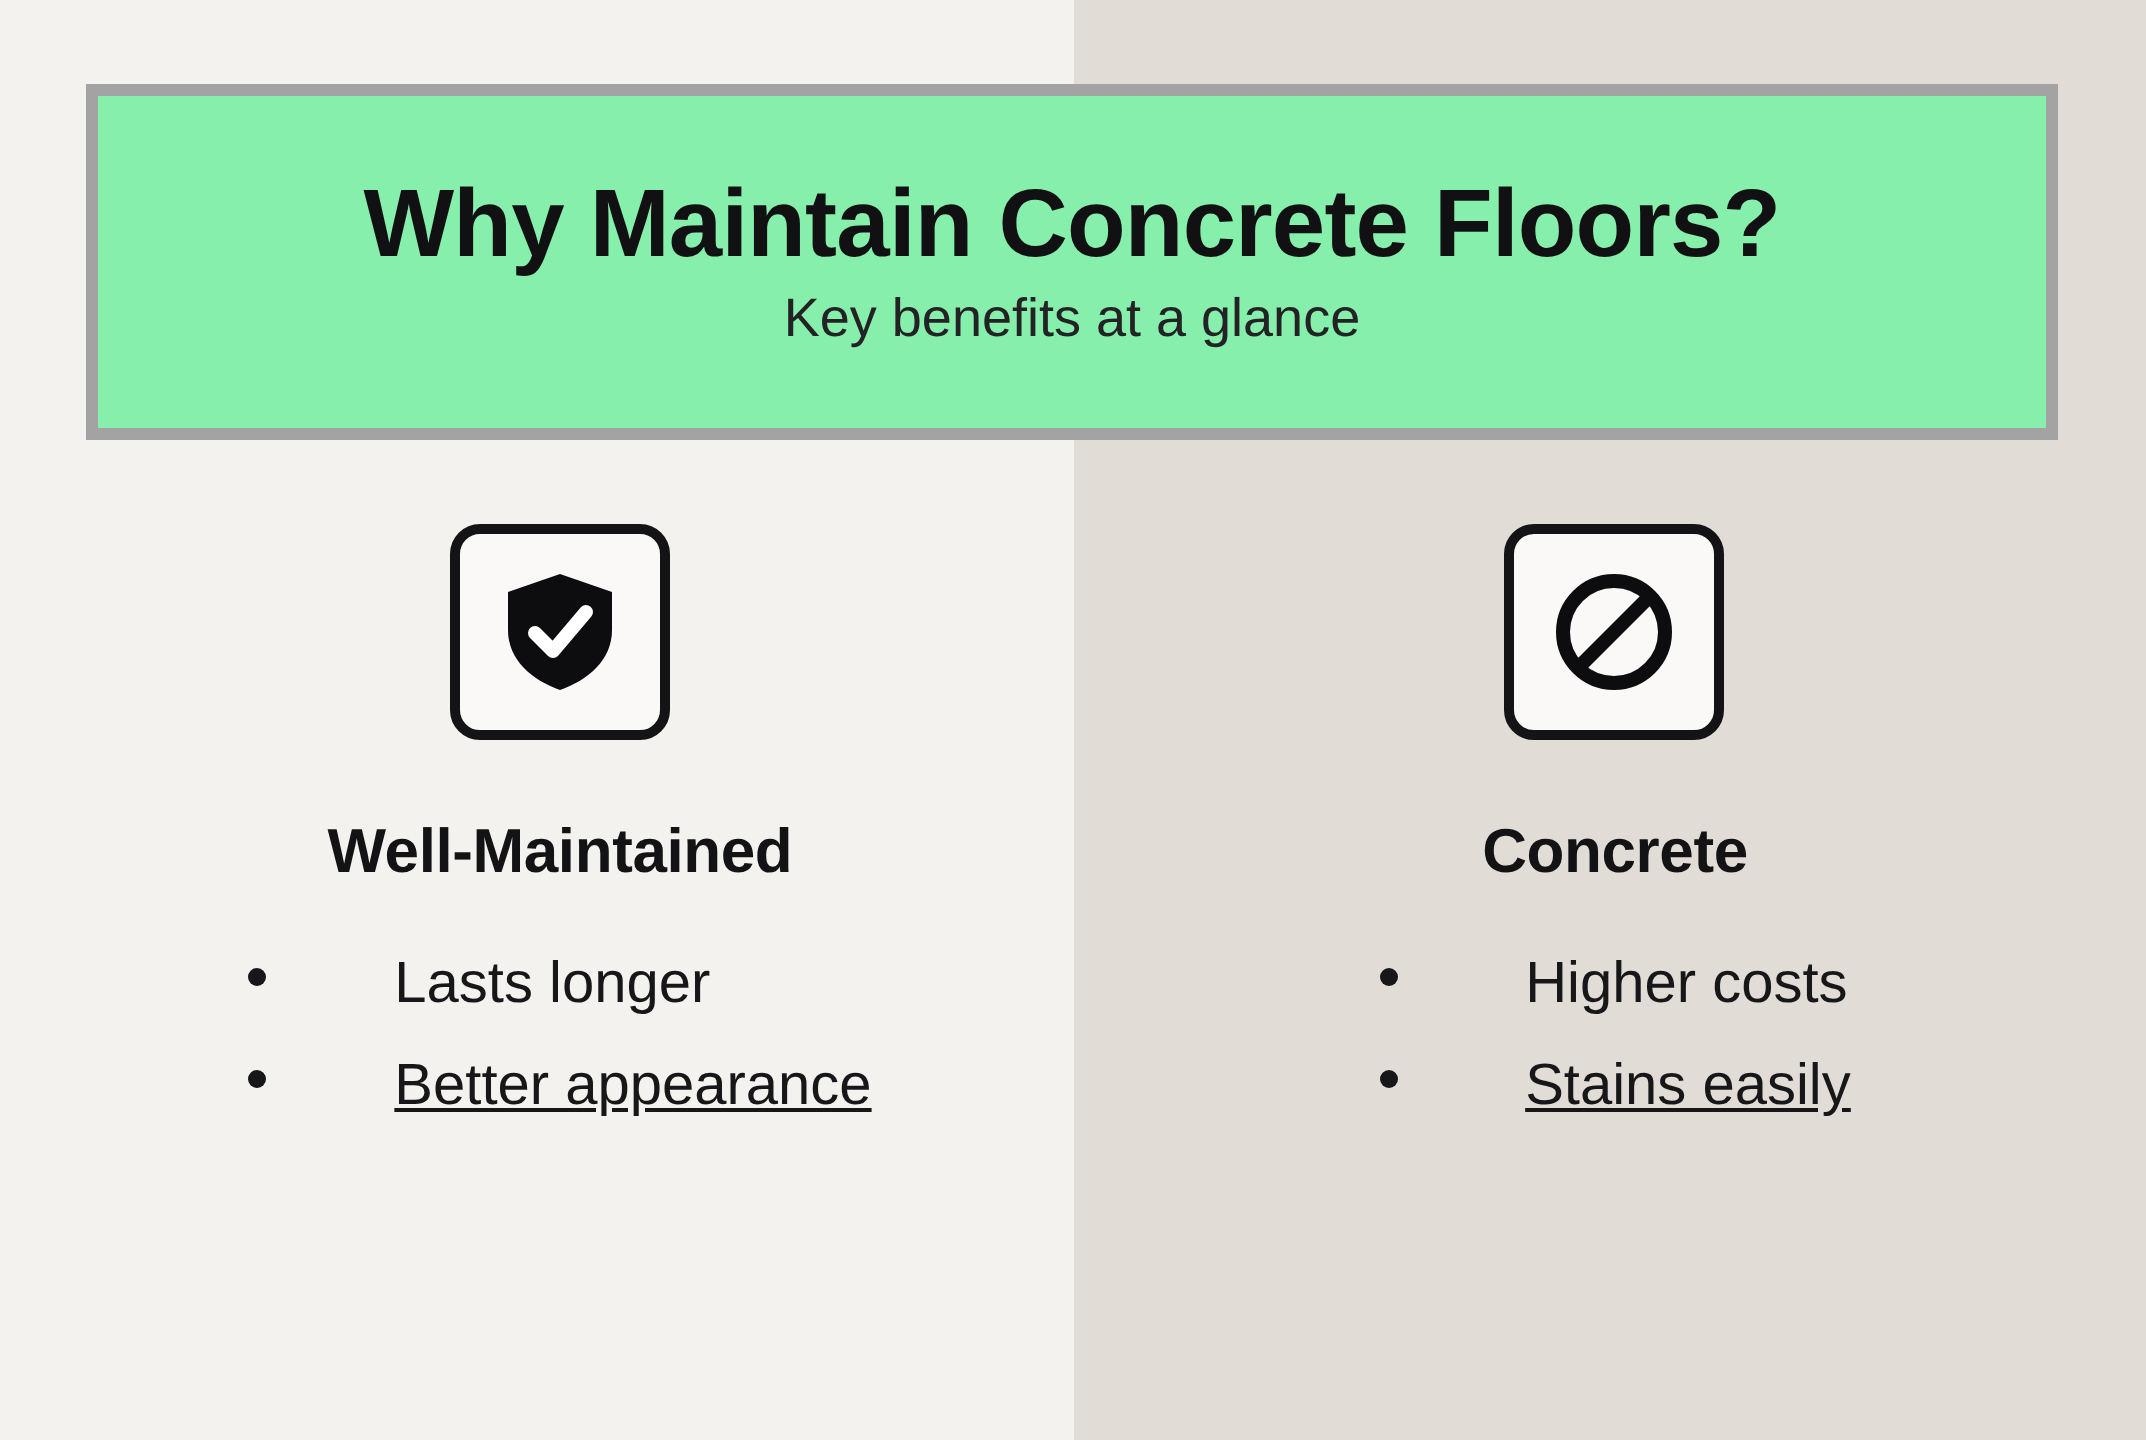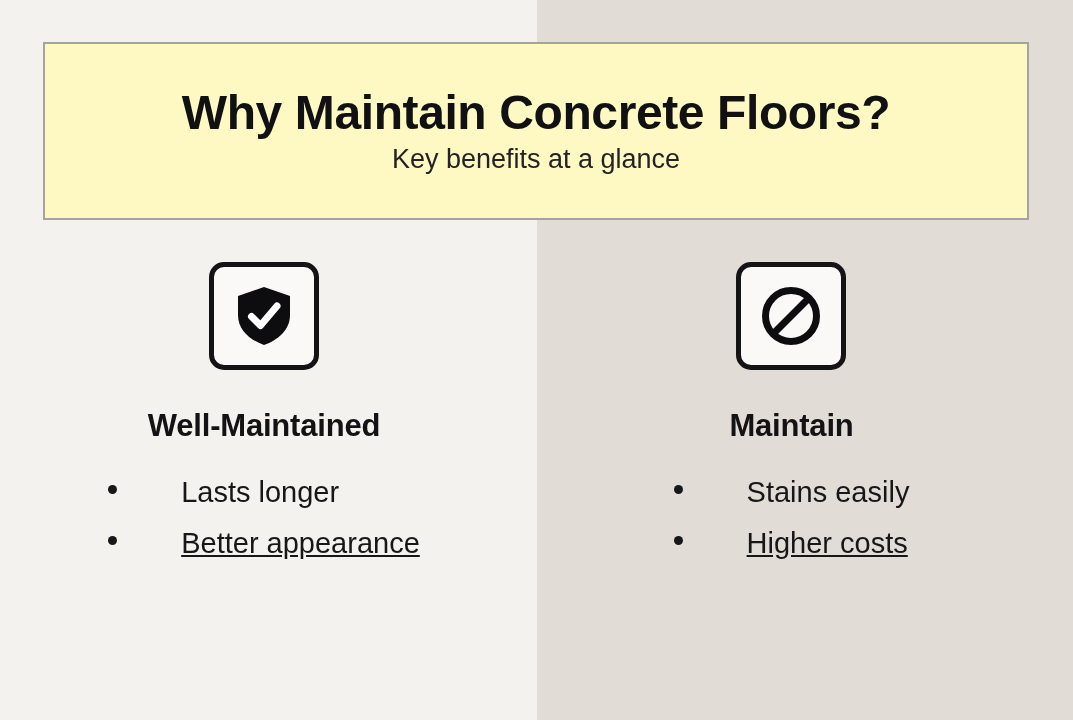--- a/index.html
+++ b/index.html
@@ -33,22 +33,22 @@
   .bg-right { left: 537px; width: 536px; background: #e2dcd6; }
 
   
   .header-box {
     position: absolute;
     left: 43px;
     top: 42px;
     width: 986px;
     height: 178px;
     box-sizing: border-box;
-    background: #fef9c3;
-    border: 2px solid #a3a3a3;
+    background: #86efac;
+    border: 6px solid #a3a3a3;
     display: flex;
     flex-direction: column;
     align-items: center;
     justify-content: center;
   }
   .header-title {
     font-size: 48px;
     font-weight: bold;
     color: #111113;
     letter-spacing: -0.4px;
@@ -63,21 +63,21 @@
     color: #232326;
     line-height: 1.1;
     text-align: center;
     margin: 0;
     white-space: nowrap;
   }
 
   
   .columns {
     position: absolute;
-    left: 0;
+    left: 16px;
     top: 262px;
     width: 1055px;
     height: 400px;
     display: flex;
   }
   .column {
     width: 537px;
     display: flex;
     flex-direction: column;
     align-items: center;
@@ -181,28 +181,28 @@
     <div class="column right-col">
       <div class="icon-frame">
         <span>
           <svg width="62" height="62" viewBox="0 0 62 62" aria-hidden="true">
             <circle cx="31" cy="31" r="25.5" fill="none" stroke="#0d0d0f" stroke-width="7"></circle>
             <line x1="14" y1="48" x2="48" y2="14" stroke="#0d0d0f" stroke-width="7" stroke-linecap="butt"></line>
           </svg>
         </span>
       </div>
 
-      <div class="column-heading">Maintain</div>
+      <div class="column-heading">Concrete</div>
 
       <ul class="bullet-list">
         <li class="bullet-item">
           <span class="bullet-dot"></span>
+          <span>Higher costs</span>
+        </li>
+        <li class="bullet-item">
+          <span class="bullet-dot"></span>
           <span>Stains easily</span>
-        </li>
-        <li class="bullet-item">
-          <span class="bullet-dot"></span>
-          <span>Higher costs</span>
         </li>
       </ul>
     </div>
 
   </div>
 </div>
 
 </body></html>

